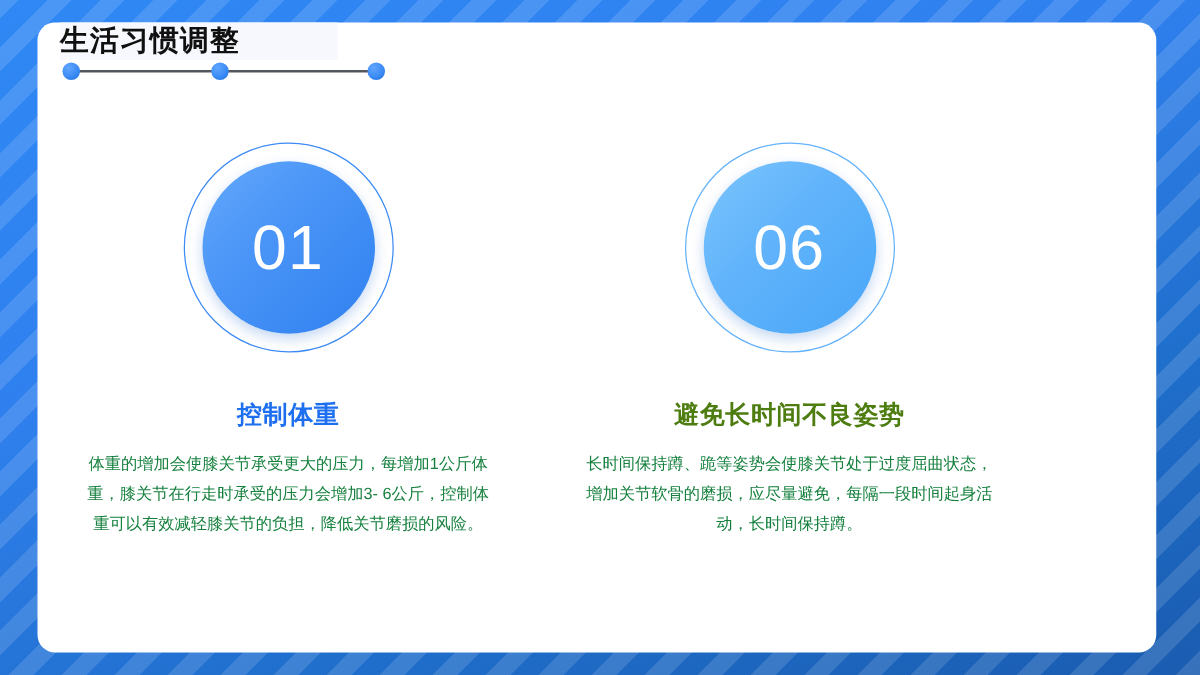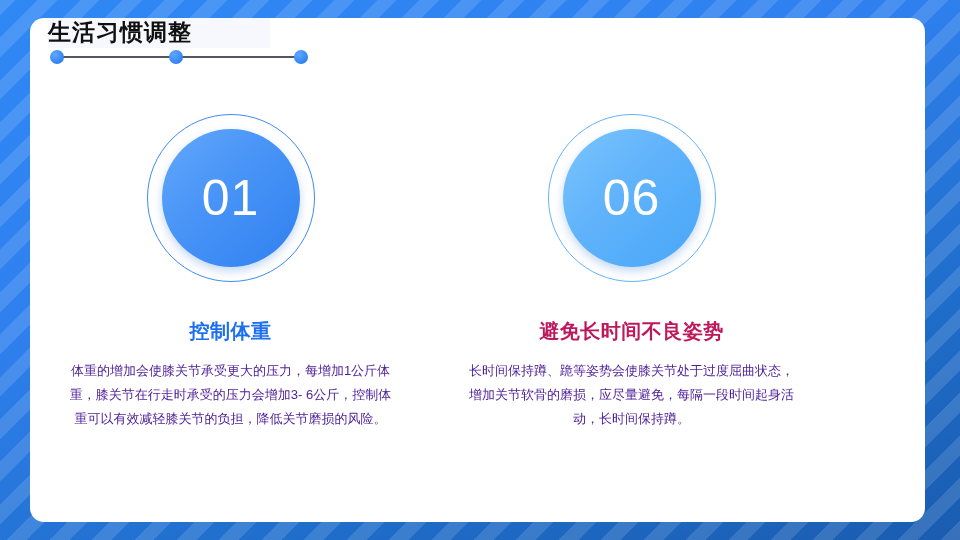--- a/index.html
+++ b/index.html
@@ -144,29 +144,29 @@
     background: linear-gradient(135deg, #7cc5fd 0%, #62b4fb 40%, #48a6f8 100%);
   }
 
   .sub-head {
     margin-top: 36px;
     font-size: 20px;
     font-weight: bold;
     letter-spacing: 0.5px;
   }
   .sub-head.h1 { color: #1e6ff0; }
-  .sub-head.h2 { color: #be185d; }
+  .sub-head.h2 { color: #4d7c0f; }
 
   .body-text {
     margin-top: 14px;
     width: 332px;
     text-align: center;
     font-size: 13px;
     line-height: 24px;
-    color: #4c1d95;
+    color: #15803d;
   }
 </style>
 </head>
 <body>
 
 <div id="slide">
 
   <div id="card">
 
     <div class="title-wrap">

